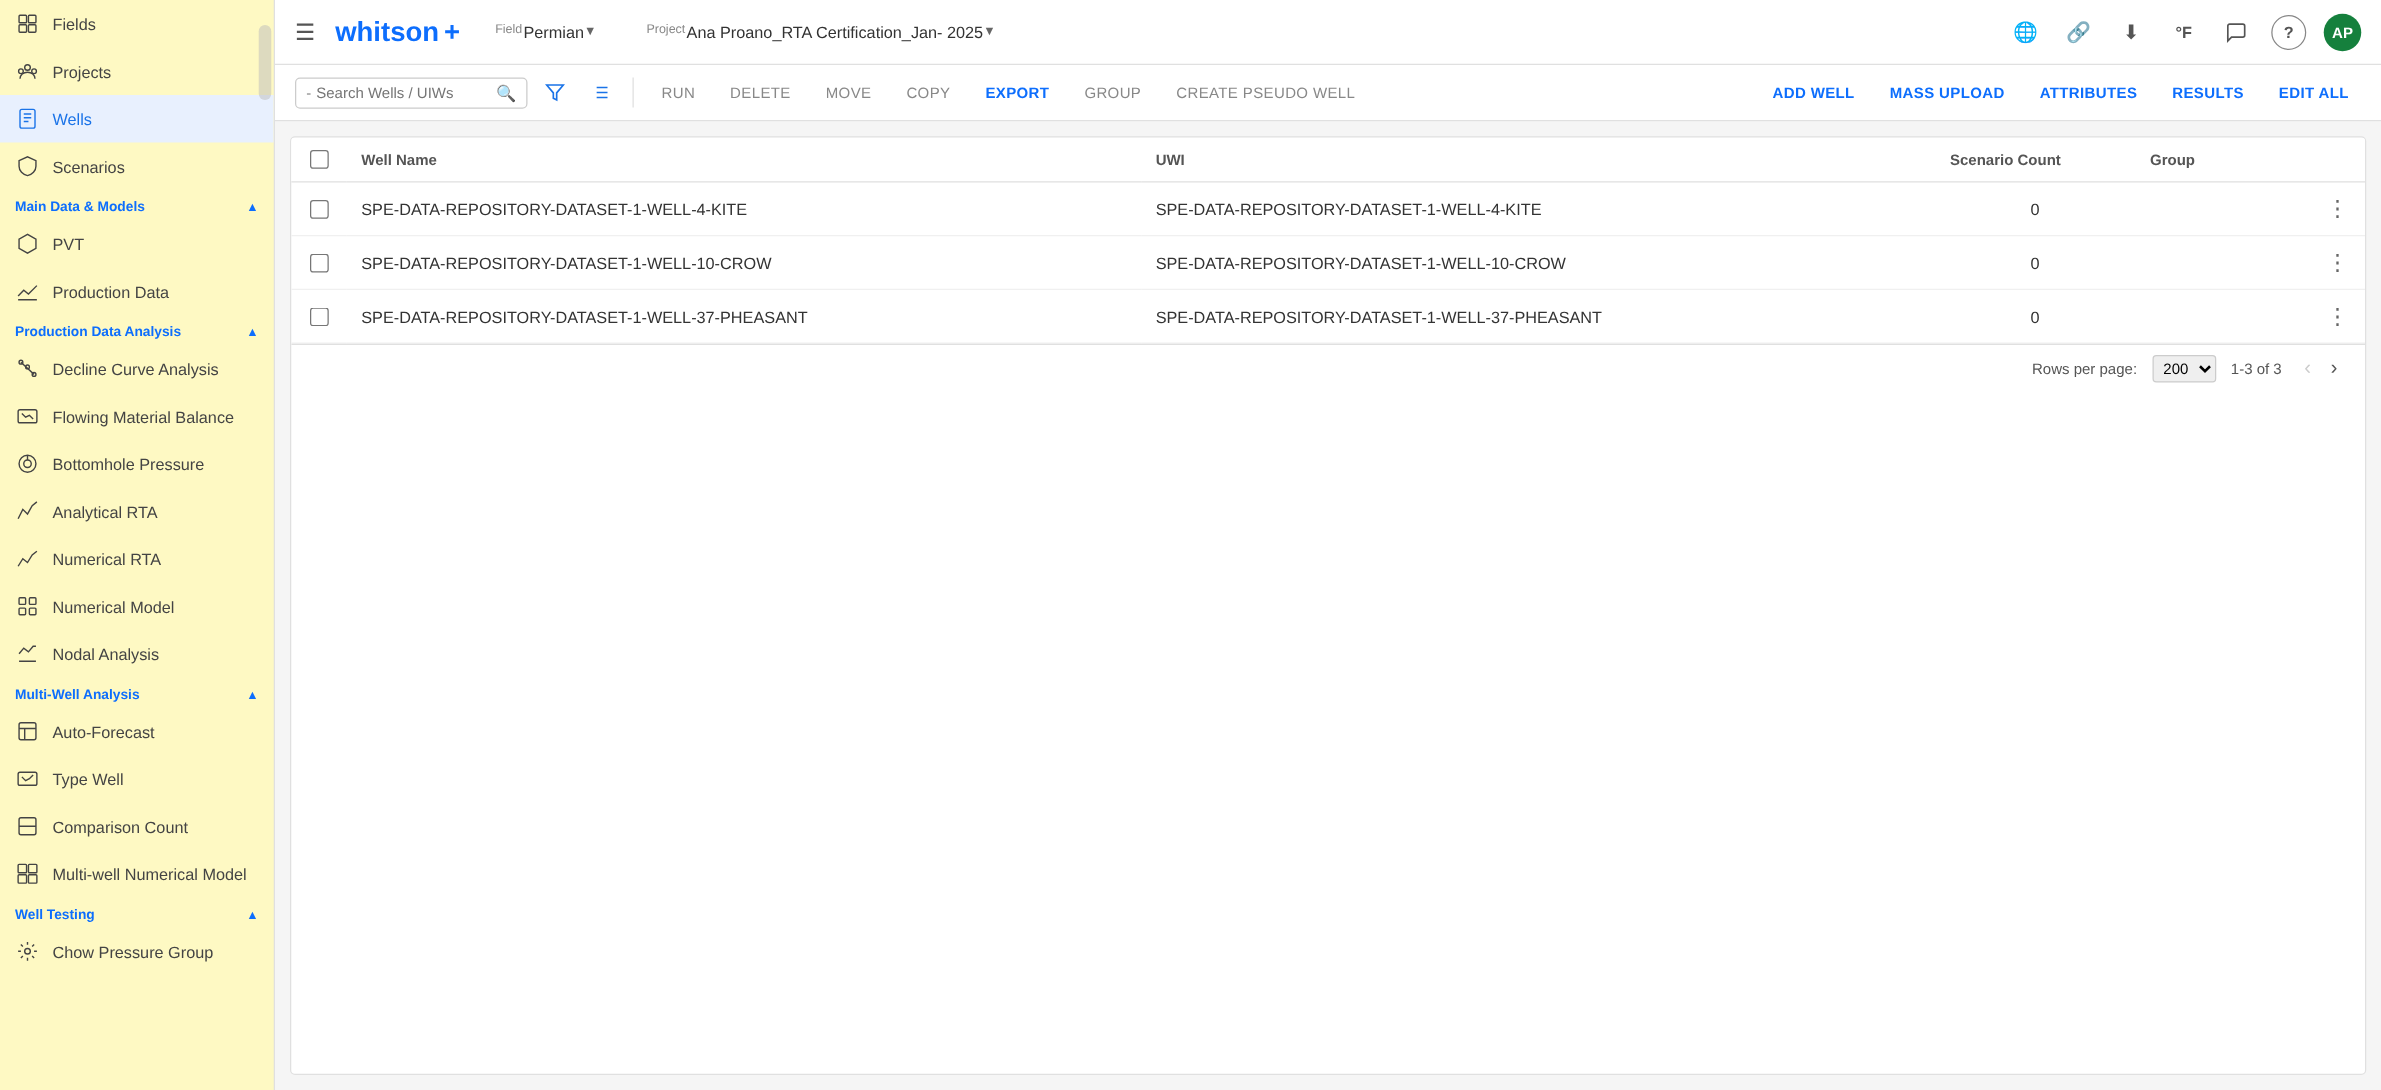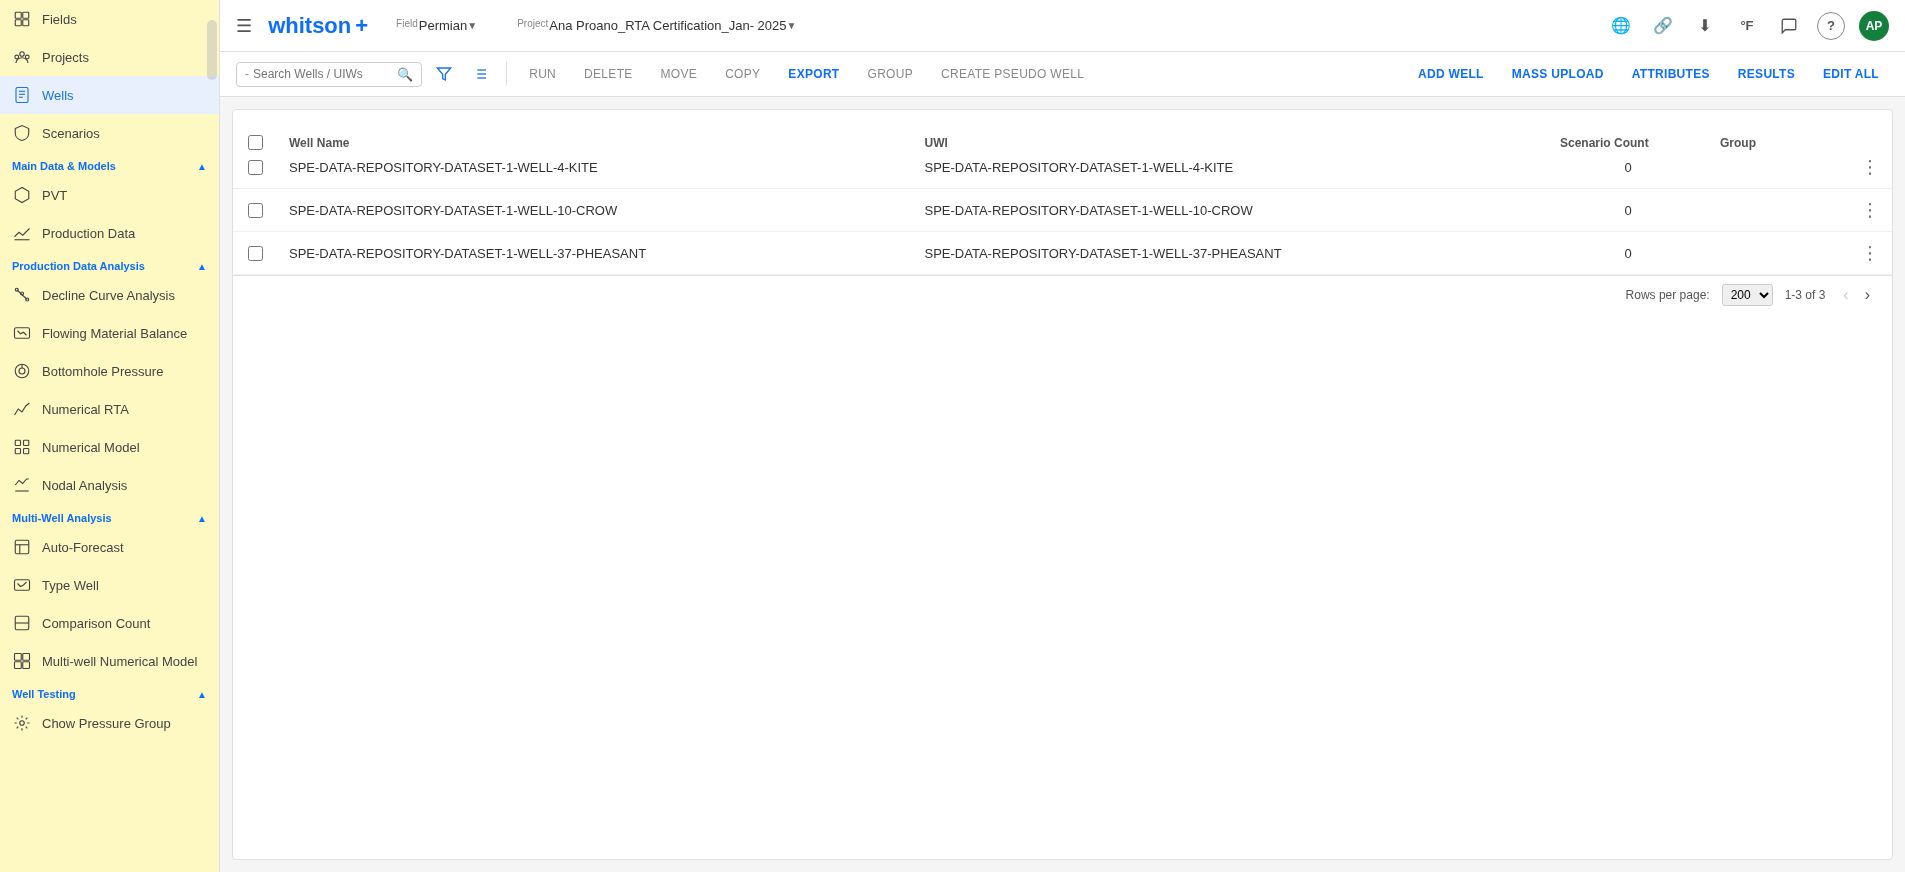--- a/index.html
+++ b/index.html
@@ -185,21 +185,21 @@
     }
     thead th {
       background: #fff;
       font-size: 12px;
       font-weight: 600;
       color: #555;
       padding: 10px 12px;
       border-bottom: 1px solid #e0e0e0;
       text-align: left;
       position: sticky;
-      top: 15px;
+      top: 0;
     }
     thead th:first-child { width: 44px; }
     thead th.scenario-col { width: 160px; }
     thead th.group-col { width: 140px; }
     thead th.actions-col { width: 44px; }
     tbody tr {
       border-bottom: 1px solid #f0f0f0;
     }
     tbody td {
       padding: 10px 12px;
@@ -359,20 +359,28 @@
   </div>
   <div class="sidebar-item">
     <span class="icon">
       <svg class="icon-svg" viewBox="0 0 24 24">
           <circle cx="12" cy="12" r="9"></circle>
           <circle cx="12" cy="12" r="4"></circle>
           <line x1="12" y1="3" x2="12" y2="8"></line>
         </svg>
     </span>
     <span>Bottomhole Pressure</span>
+  </div>
+  <div class="sidebar-item">
+    <span class="icon">
+      <svg class="icon-svg" viewBox="0 0 24 24">
+          <polyline points="2 20 7 10 12 15 17 6 22 2"></polyline>
+        </svg>
+    </span>
+    <span>Analytical RTA</span>
   </div>
   <div class="sidebar-item">
     <span class="icon">
       <svg class="icon-svg" viewBox="0 0 24 24">
           <polyline points="2 20 7 12 12 16 17 8 22 4"></polyline>
         </svg>
     </span>
     <span>Numerical RTA</span>
   </div>
   <div class="sidebar-item">

